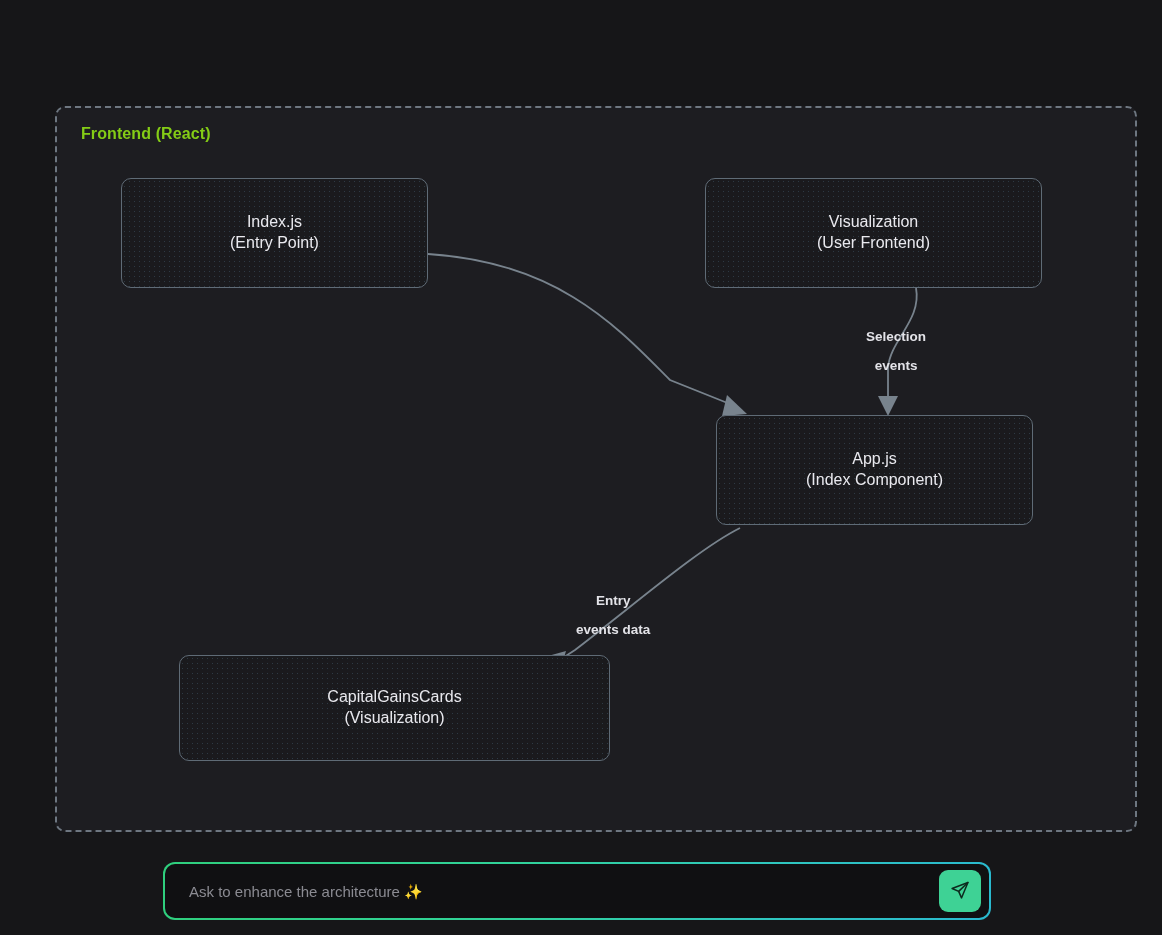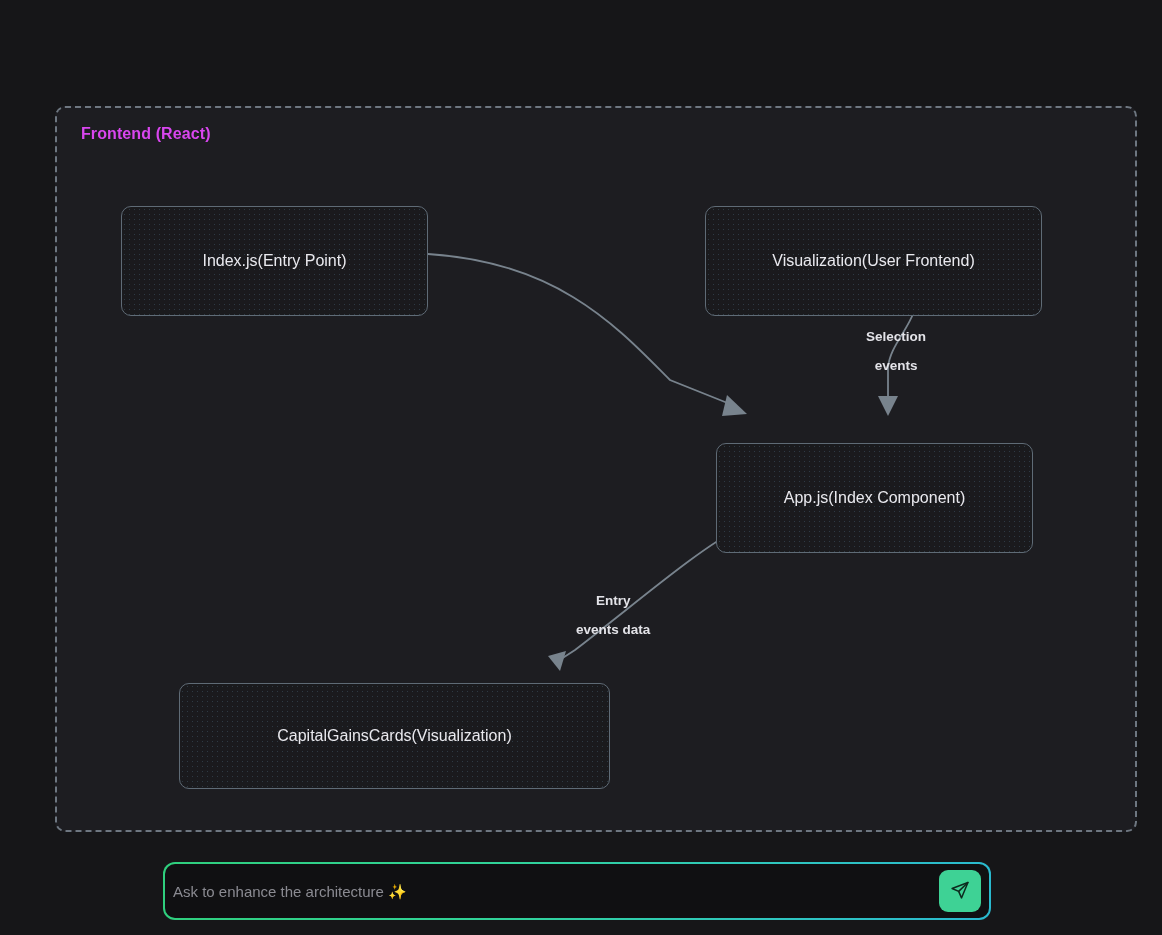--- a/index.html
+++ b/index.html
@@ -30,37 +30,36 @@
     border: 2px dashed #6e7781;
     border-radius: 10px;
   }
 
   .subgraph-title {
     position: absolute;
     left: 24px;
     top: 17px;
     font-size: 16px;
     font-weight: bold;
-    color: #d946ef;
+    color: #84cc16;
     letter-spacing: 0.1px;
   }
 
   
   .node {
     position: absolute;
     background-color: #1a1a1d;
     background-image: radial-gradient(#2e3a44 0.9px, transparent 0.9px);
     background-size: 5px 5px;
     border: 1.4px solid #5f6b76;
     border-radius: 10px;
     display: flex;
-    flex-direction: row;
+    flex-direction: column;
     align-items: center;
     justify-content: center;
-    margin-top: 28px;
   }
   .node .line1, .node .line2 {
     font-size: 16px;
     color: #e9e9ee;
     text-align: center;
     line-height: 1.3;
     white-space: nowrap;
   }
 
   #node-index     { left: 121px; top: 178px; width: 307px; height: 110px; }
@@ -114,21 +113,21 @@
     border-radius: 10px;
     display: flex;
     align-items: center;
   }
   .prompt-input {
     flex: 1;
     height: 100%;
     background: transparent;
     border: none;
     outline: none;
-    padding: 0 8px;
+    padding: 0 24px;
     font-family: "Liberation Sans", sans-serif;
     font-size: 15px;
     color: #e6e6ea;
   }
   .prompt-input::placeholder { color: #8b8b92; }
 
   .send-button {
     width: 42px;
     height: 42px;
     margin-right: 8px;

